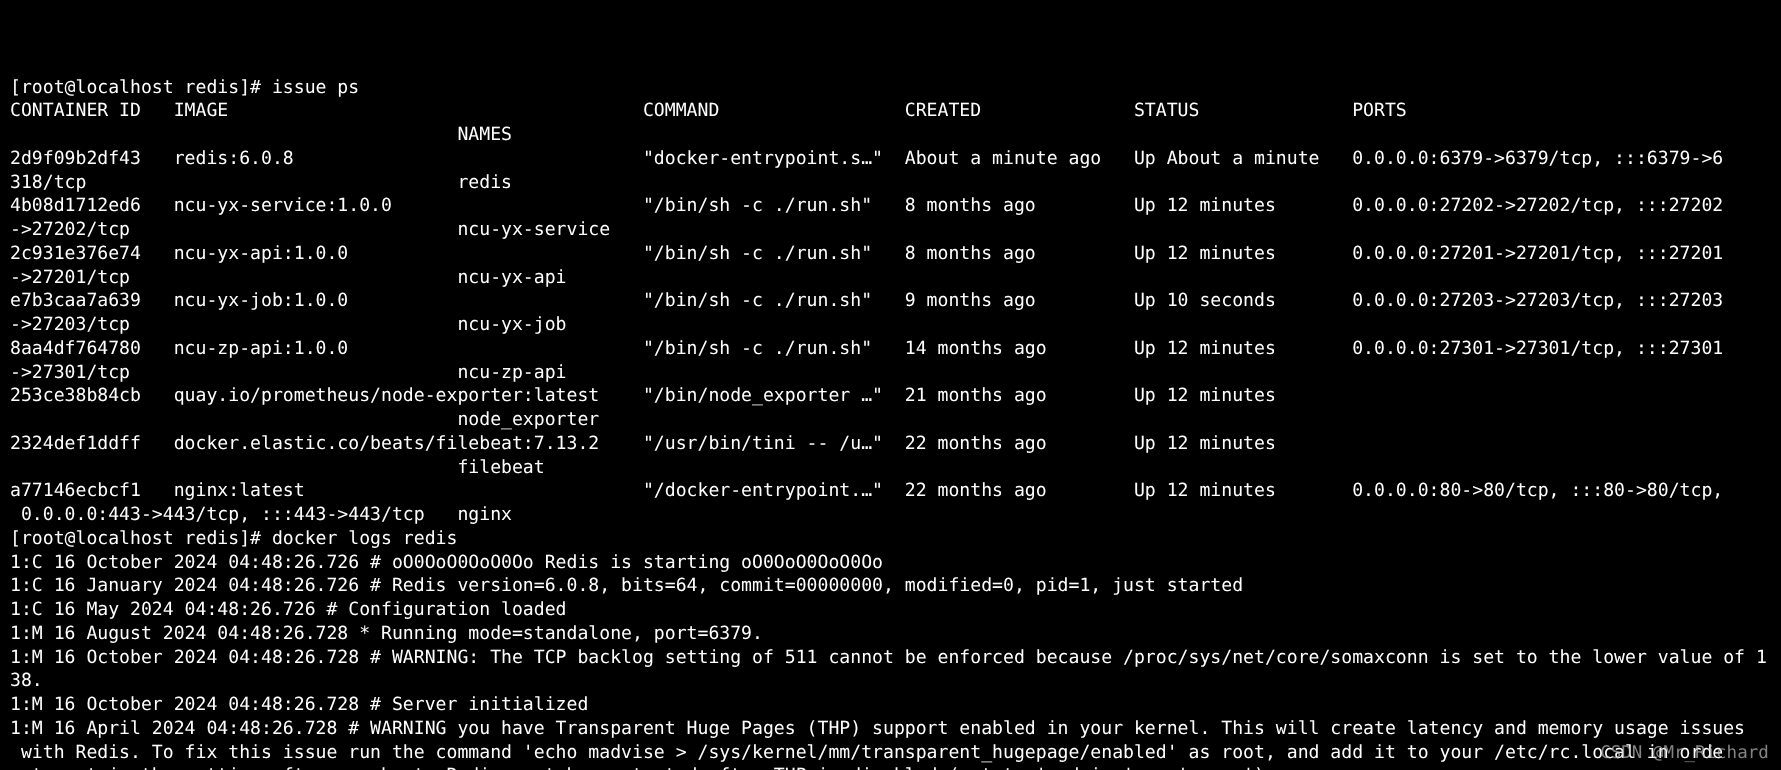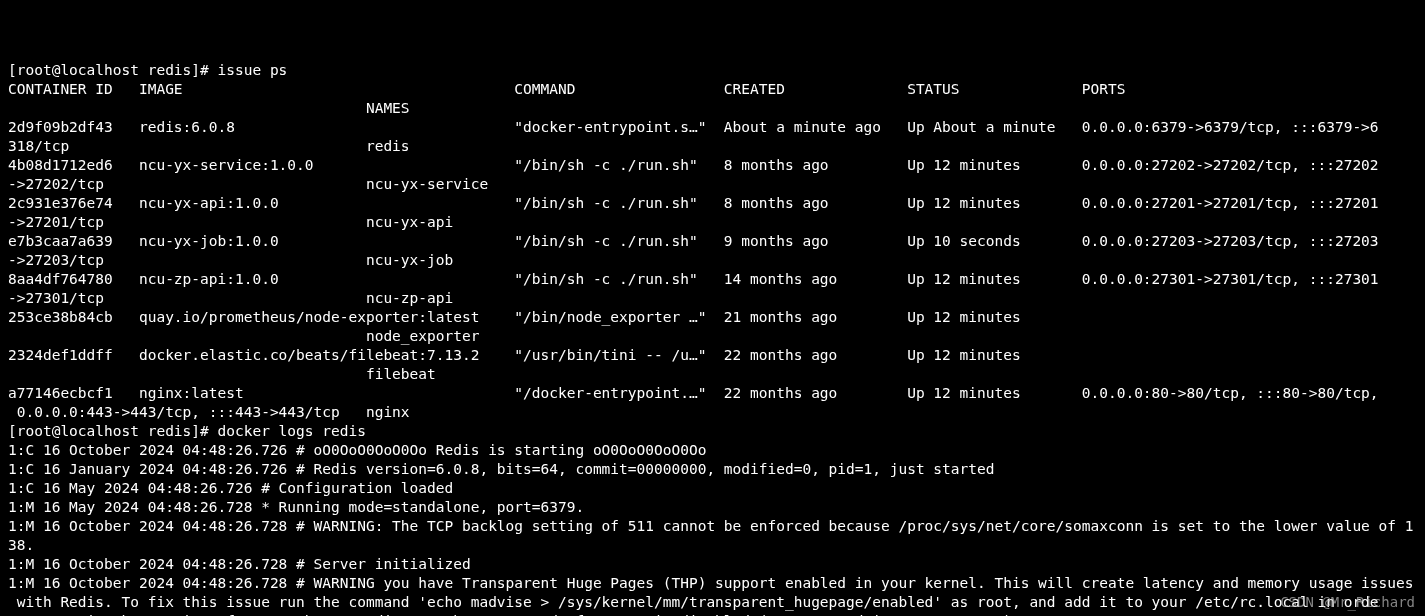--- a/index.html
+++ b/index.html
@@ -26,24 +26,24 @@
 <span>253ce38b84cb   quay.io/prometheus/node-exporter:latest    "/bin/node_exporter …"  21 months ago        Up 12 minutes</span>
 <span>                                         node_exporter</span>
 <span>2324def1ddff   docker.elastic.co/beats/filebeat:7.13.2    "/usr/bin/tini -- /u…"  22 months ago        Up 12 minutes</span>
 <span>                                         filebeat</span>
 <span>a77146ecbcf1   nginx:latest                               "/docker-entrypoint.…"  22 months ago        Up 12 minutes       0.0.0.0:80-&gt;80/tcp, :::80-&gt;80/tcp,</span>
 <span> 0.0.0.0:443-&gt;443/tcp, :::443-&gt;443/tcp   nginx</span>
 <span>[root@localhost redis]# docker logs redis</span>
 <span>1:C 16 October 2024 04:48:26.726 # oO0OoO0OoO0Oo Redis is starting oO0OoO0OoO0Oo</span>
 <span>1:C 16 January 2024 04:48:26.726 # Redis version=6.0.8, bits=64, commit=00000000, modified=0, pid=1, just started</span>
 <span>1:C 16 May 2024 04:48:26.726 # Configuration loaded</span>
-<span>1:M 16 May 2024 04:48:26.728 * Running mode=standalone, port=6379.</span>
+<span>1:M 16 August 2024 04:48:26.728 * Running mode=standalone, port=6379.</span>
 <span>1:M 16 October 2024 04:48:26.728 # WARNING: The TCP backlog setting of 511 cannot be enforced because /proc/sys/net/core/somaxconn is set to the lower value of 1</span>
 <span>38.</span>
 <span>1:M 16 October 2024 04:48:26.728 # Server initialized</span>
-<span>1:M 16 October 2024 04:48:26.728 # WARNING you have Transparent Huge Pages (THP) support enabled in your kernel. This will create latency and memory usage issues</span>
+<span>1:M 16 April 2024 04:48:26.728 # WARNING you have Transparent Huge Pages (THP) support enabled in your kernel. This will create latency and memory usage issues</span>
 <span> with Redis. To fix this issue run the command 'echo madvise &gt; /sys/kernel/mm/transparent_hugepage/enabled' as root, and add it to your /etc/rc.local in orde</span>
 <span>r to retain the setting after a reboot. Redis must be restarted after THP is disabled (set to 'madvise' or 'never').</span>
 
 </div>
 <span class="watermark">CSDN @Mr_Richard</span>
 
 
 
 </body></html>

